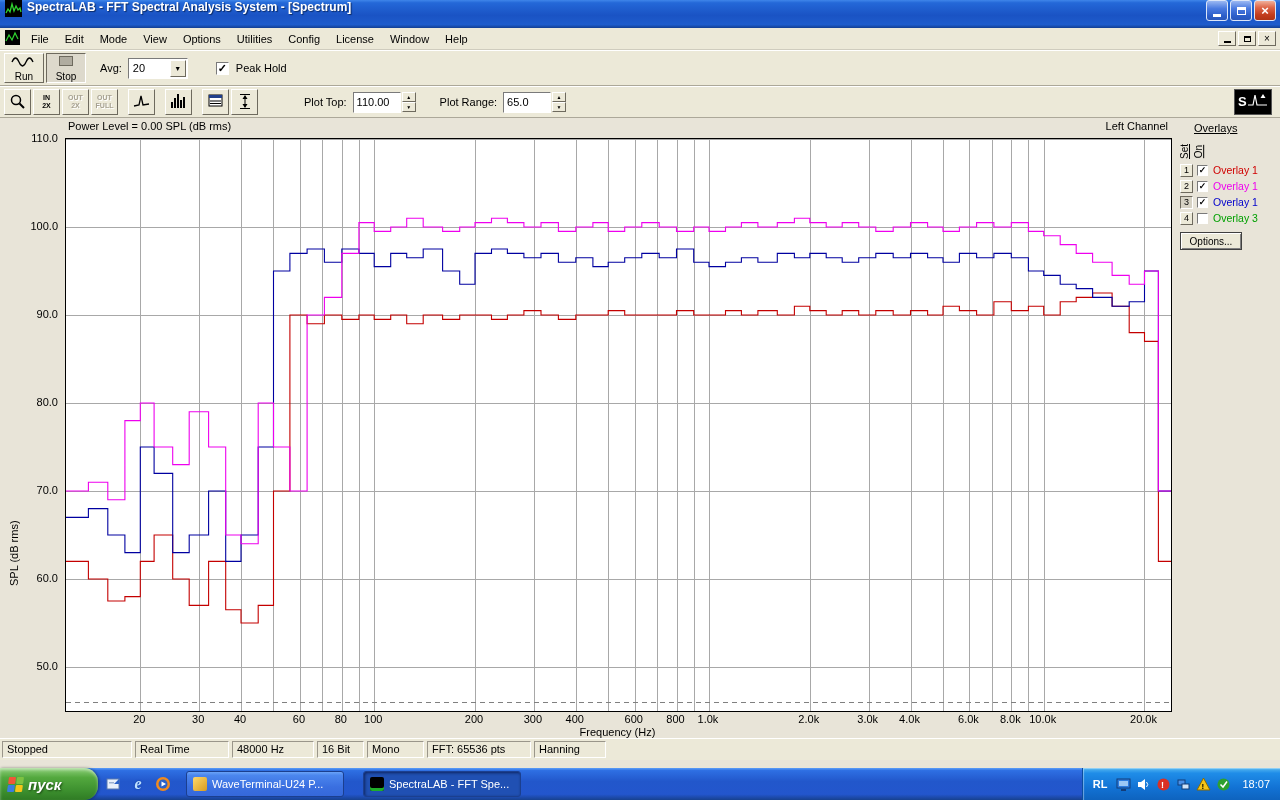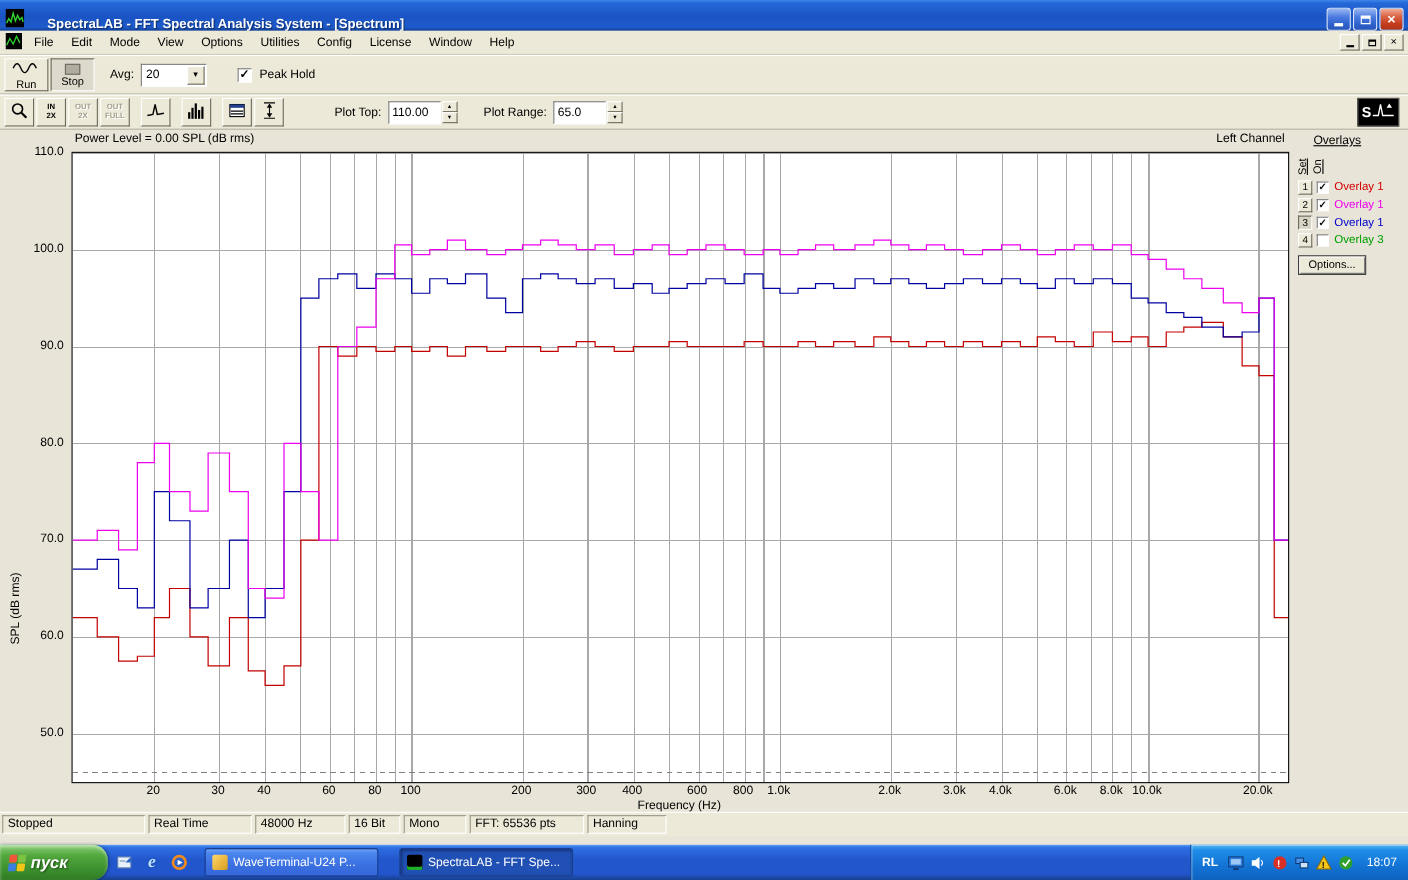--- a/index.html
+++ b/index.html
@@ -1,22 +1,22 @@
 <!DOCTYPE html>
 <html><head>
 <meta charset="utf-8">
 <style>
   html,body{margin:0;padding:0;background:#3a6ea5;}
   *{box-sizing:border-box;}
   #app{position:relative;width:1280px;height:800px;overflow:hidden;
        font-family:"Liberation Sans",sans-serif;font-size:11px;color:#000;background:#e8e4d8;}
 
   
-  .titlebar{position:absolute;left:0;top:0;width:1280px;height:28px;display:flex;align-items:flex-end;
-    padding:0 4px 0 5px;gap:21px;
+  .titlebar{position:absolute;left:0;top:0;width:1280px;height:28px;display:flex;align-items:flex-start;
+    padding:0 4px 0 5px;gap:5px;
     background:linear-gradient(180deg,#3f86ea 0%,#2468d8 10%,#1a53c4 55%,#1e5ccc 88%,#123f93 100%);}
   .title-text{color:#fff;font-weight:bold;font-size:12px;text-shadow:1px 1px 1px #0a2a66;flex:1;white-space:nowrap;}
   .win-btns{display:flex;gap:2px;}
   .wbtn{width:22px;height:21px;border-radius:3px;border:1px solid #dce6f8;display:flex;align-items:center;justify-content:center;
     background:linear-gradient(180deg,#9ab8f2,#4a7ae0 40%,#2c5ec9 78%,#2a57bb);color:#fff;}
   .wbtn.close{background:linear-gradient(180deg,#f0b09a,#dd6547 35%,#c33d1e 72%,#b03315);font-weight:bold;font-size:13px;line-height:1;}
   .glyph-min{width:8px;height:3px;background:#fff;margin-top:9px;}
   .glyph-max{width:9px;height:8px;border:1px solid #fff;border-top-width:3px;}
 
   
@@ -29,21 +29,21 @@
   .g-min{width:7px;height:2px;background:#000;margin-top:7px;}
   .g-max{width:7px;height:6px;border:1px solid #000;border-top-width:2px;}
 
   
   .toolbar{position:absolute;left:0;width:1280px;background:#ece9d8;display:flex;align-items:center;
     border-top:1px solid #fff;border-bottom:1px solid #aca899;padding-left:4px;}
   .tb1{top:50px;height:36px;gap:2px;}
   .tb2{top:86px;height:32px;gap:2px;justify-content:flex-end;}
   .tbtn{background:#ece9d8;border:1px solid;border-color:#fff #6e6a5e #6e6a5e #fff;display:flex;
     align-items:center;justify-content:center;cursor:default;}
-  .tbtn.big{width:40px;height:30px;flex-direction:column;font-size:10px;gap:1px;padding-top:2px;}
+  .tbtn.big{width:40px;height:30px;flex-direction:column;font-size:10px;gap:1px;padding-top:2px;justify-content:space-between;}
   .tbtn.pressed{border-color:#6e6a5e #fff #fff #6e6a5e;background:#ddd9cc;}
   .stop-ic{display:inline-block;width:14px;height:10px;background:#b0aca0;border:1px solid #6e6a5e;}
   .avg-label{margin-left:12px;}
   .combo{margin-left:4px;width:60px;height:21px;background:#fff;border:1px solid;border-color:#7a7a7a #fff #fff #7a7a7a;
     display:flex;align-items:center;}
   .combo-val{flex:1;padding-left:4px;}
   .combo-btn{width:16px;height:17px;margin-right:1px;background:#ece9d8;border:1px solid;border-color:#fff #6e6a5e #6e6a5e #fff;
     font-size:7px;display:flex;align-items:center;justify-content:center;}
   .chk{display:inline-block;width:13px;height:13px;background:#fff;border:1px solid;border-color:#7a7a7a #fff #fff #7a7a7a;
     margin-left:26px;font-size:11px;line-height:11px;text-align:center;font-weight:bold;}

